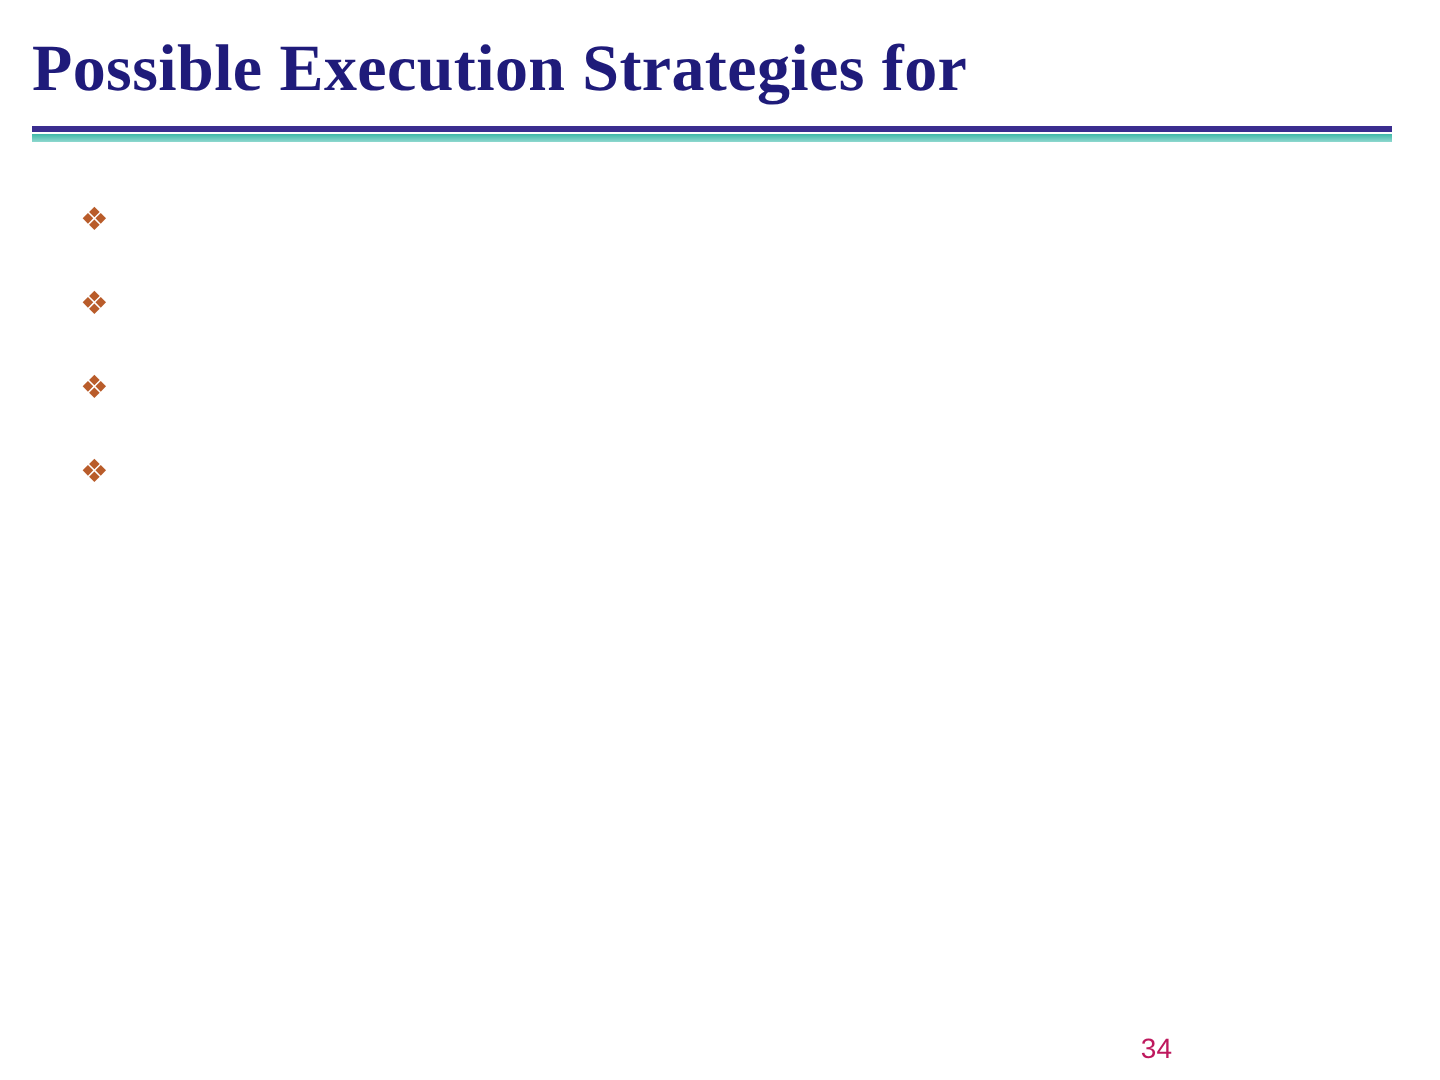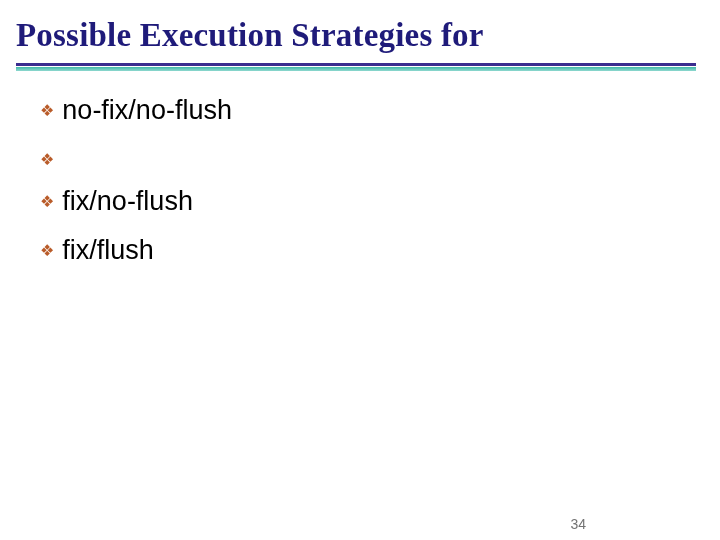--- a/index.html
+++ b/index.html
@@ -6,44 +6,41 @@
   html, body { width: 720px; height: 540px; background: #fff; font-family: "Times New Roman", Times, serif; position: relative; overflow: hidden; }
   .slide { width: 600px; height: 540px; position: relative; padding: 16px 0 0 0; }
   .title { font-size: 33px; font-weight: bold; color: #1f1b7a; line-height: 1.18; padding: 0 20px 8px 16px; letter-spacing: 0.2px; }
   .divider { width: 680px; margin-left: 16px; }
   .divider .line-purple { height: 3px; background: #3a2d8f; }
   .divider .line-teal { height: 4px; background: linear-gradient(to bottom, #3fb8a8, #8fd8cf); margin-top: 1px; }
   .content { padding: 24px 0 0 40px; }
   .item { display: flex; align-items: flex-start; margin-bottom: 18px; }
   .bullet { color: #b95c2a; font-size: 16px; line-height: 1; margin-top: 8px; margin-right: 8px; }
   .item-text { font-family: Arial, Helvetica, sans-serif; font-size: 27px; color: #000; }
-  .page-num { position: absolute; bottom: 8px; right: 14px; font-family: Arial, Helvetica, sans-serif; font-size: 14px; color: #737373; }
+  .page-num { position: absolute; bottom: 8px; right: 14px; font-family: Arial, Helvetica, sans-serif; font-size: 14px; color: #be185d; }
 </style>
 </head>
 <body>
 
 <div class="slide">
   <div class="title">
     <span>Possible Execution Strategies for</span><br>
   </div>
   <div class="divider">
     <div class="line-purple"></div>
     <div class="line-teal"></div>
   </div>
   <div class="content">
     <div class="item">
       <span class="bullet">❖</span>
-      <span class="item-text">no-fix/no-flush</span>
     </div>
     <div class="item">
       <span class="bullet">❖</span>
     </div>
     <div class="item">
       <span class="bullet">❖</span>
-      <span class="item-text">fix/no-flush</span>
     </div>
     <div class="item">
       <span class="bullet">❖</span>
-      <span class="item-text">fix/flush</span>
     </div>
   </div>
   <div class="page-num">34</div>
 </div>
 
 </body></html>

